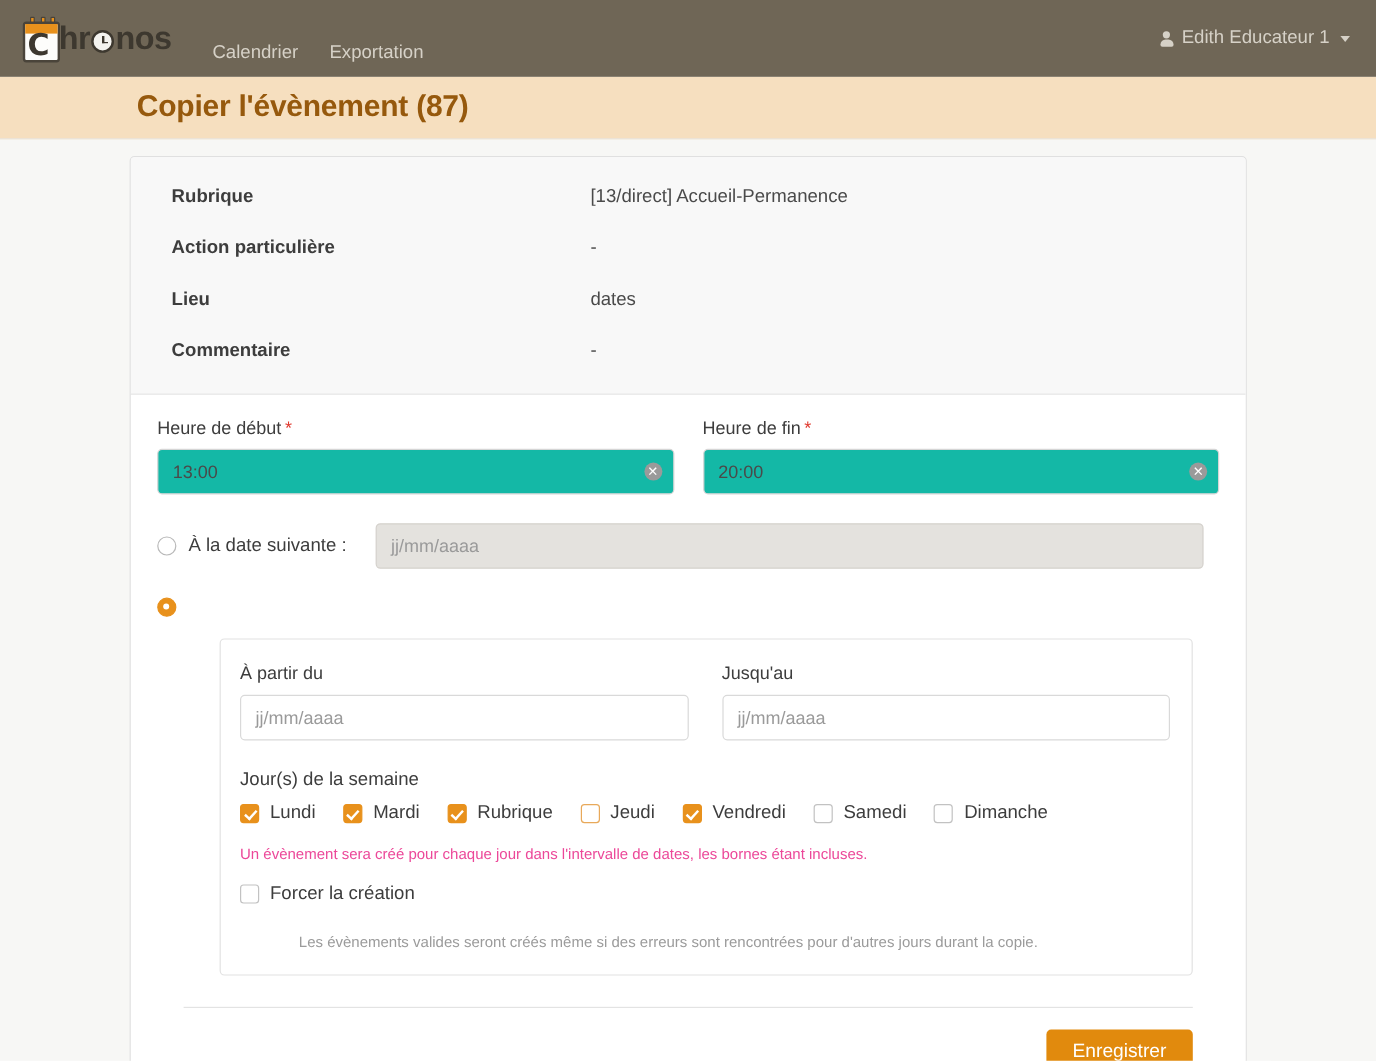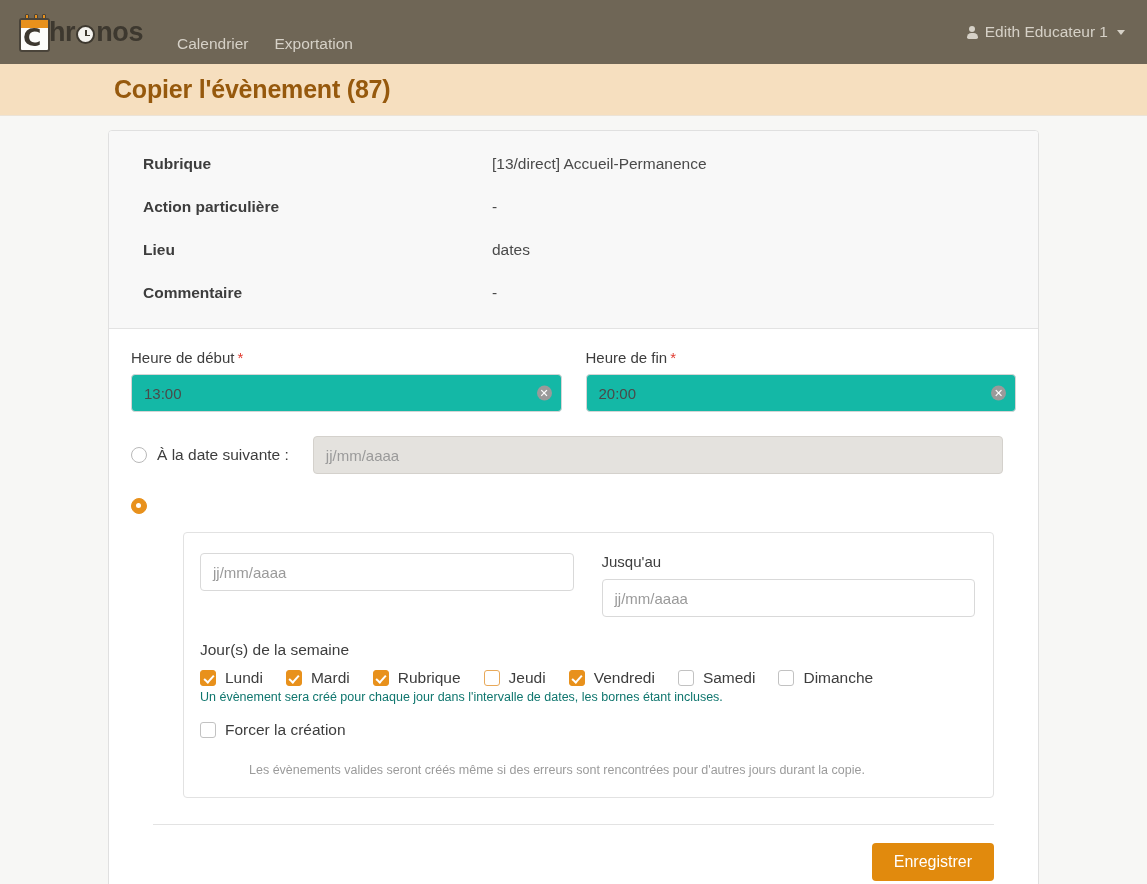--- a/index.html
+++ b/index.html
@@ -386,22 +386,22 @@
     transform: rotate(42deg);
   }
   .cb.focus { border-color: #e8a95a; }
   .day-label {
     font-size: 15.5px;
     color: #3d3d3d;
     white-space: nowrap;
   }
   .helper {
     font-size: 12.5px;
-    color: #0f766e;
-    margin-top: 3px;
+    color: #ec4899;
+    margin-top: 18px;
   }
   .force-row {
     display: flex;
     align-items: center;
     margin-top: 17px;
   }
   .force-label {
     font-size: 15.5px;
     color: #3d3d3d;
   }
@@ -521,20 +521,21 @@
         </div>
       </div>
 
       <div class="radio-row">
         <span class="radio checked"></span>
       </div>
 
       <div class="inner-box">
         <div class="inner-row">
           <div class="field">
+            <label class="date-label">À partir du</label>
             <div class="date-input">
               <span class="placeholder">jj/mm/aaaa</span>
             </div>
           </div>
           <div class="field">
             <label class="date-label">Jusqu'au</label>
             <div class="date-input">
               <span class="placeholder">jj/mm/aaaa</span>
             </div>
           </div>

